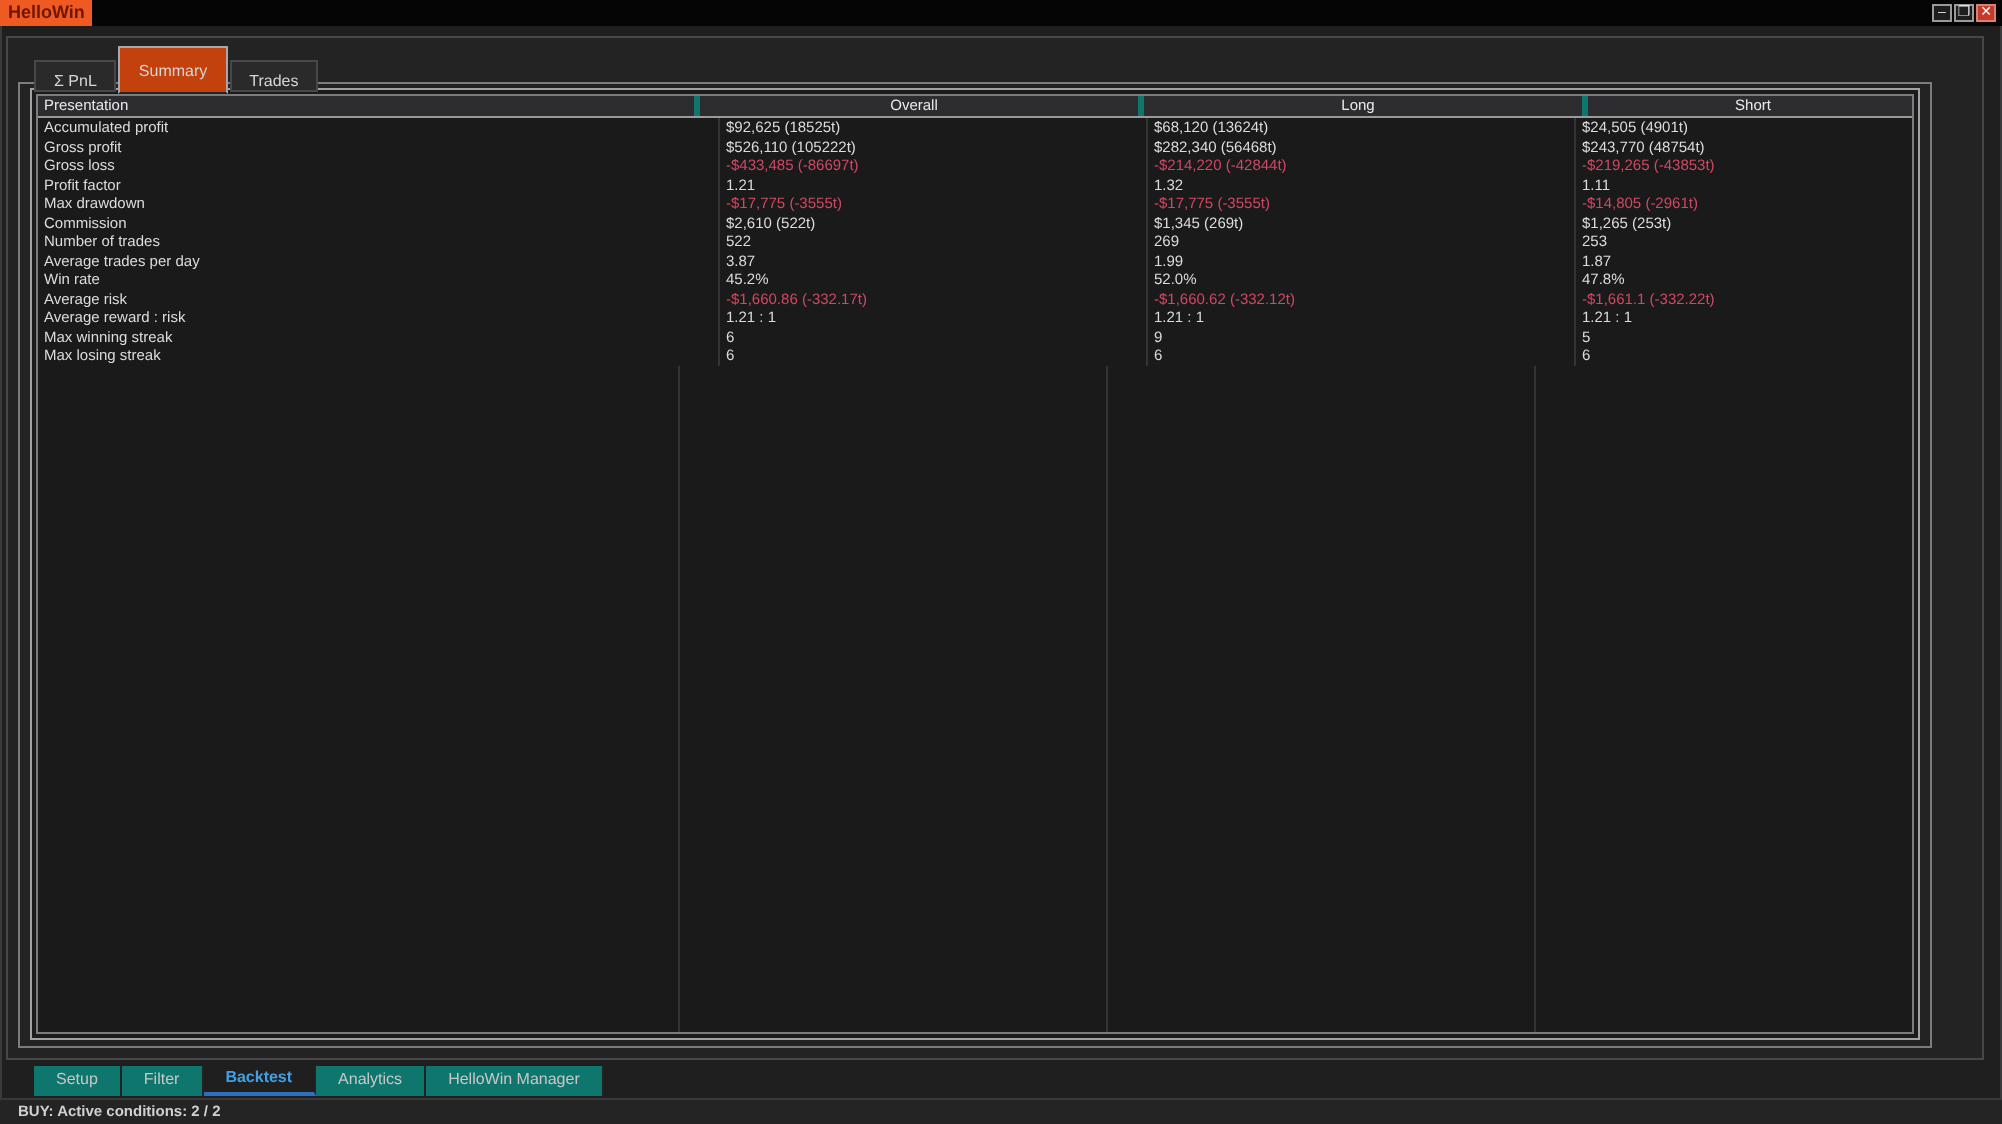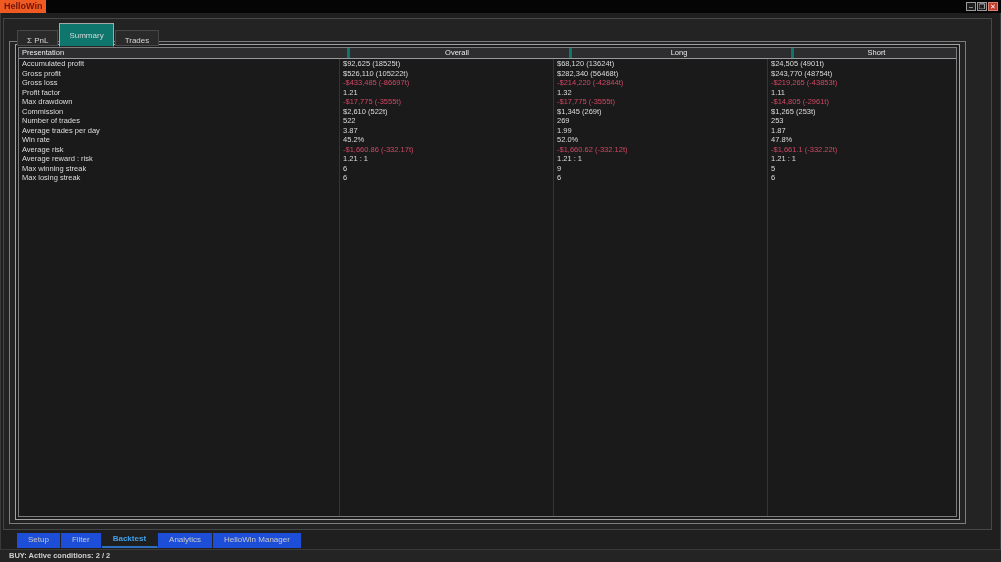--- a/index.html
+++ b/index.html
@@ -29,21 +29,21 @@
     position:absolute; left:3px; top:18px; width:989px; height:512px;
     border:1px solid #47474a; background:#232324;
   }
   
   .top-tabs { position:absolute; left:17px; top:23px; display:flex; align-items:flex-end; z-index:3; }
   .top-tab {
     height:16px; line-height:16px; padding:2px 9px; font-size:8px; color:#d6d6d6;
     background:#2a2a2b; border:1px solid #48484a; margin-right:1px; cursor:default;
   }
   .top-tab.active {
-    height:24px; line-height:19px; background:#0f766e; border:1px solid #a8a8aa;
+    height:24px; line-height:19px; background:#c2410c; border:1px solid #a8a8aa;
     border-bottom:1px solid #252526; margin-bottom:-1px; position:relative; z-index:4;text-align:center;
   }
   
   .summary-page {
     position:absolute; left:9px; top:41px; width:957px; height:483px;
     border:1px solid #7c7c7e; background:#232324; z-index:1;
   }
   .table-frame {
     position:absolute; left:15px; top:44px; width:945px; height:476px;
     border:1px solid #a2a2a4; background:#1b1b1c; padding:2px; z-index:2;
@@ -63,29 +63,29 @@
   .hdr-cell + .hdr-cell { border-left:3px solid #0f766e;text-align:center; }
   .rows-wrap { flex:1 1 auto; display:flex; flex-direction:column; }
   .data-row {
     display:grid; grid-template-columns:320px 214px 214px 1fr;
     height:9.5px; flex:0 0 auto;
   }
   .data-row .cell {
     font-size:7.5px; line-height:9.5px; padding-left:3px; color:#dcdcdc;
     white-space:nowrap; overflow:hidden;
   }
-  .data-row .cell + .cell { border-left:1px solid #343436; }
+  .data-row .cell + .cell { border-left:1px solid #343436;margin-left:20px; }
   .data-row .cell.neg { color:#d04863; }
   .fill-row { flex:1 1 auto; display:grid; grid-template-columns:320px 214px 214px 1fr; }
   .fill-row div + div { border-left:1px solid #343436; }
   
   .bottom-tabs { position:absolute; left:17px; top:533px; display:flex; z-index:2; }
   .bottom-tab {
     height:15px; line-height:14px; padding:0 11px; font-size:8px; color:#c8c8c8;
-    background:#1d4ed8; border-right:1px solid #222224; cursor:default;
+    background:#0f766e; border-right:1px solid #222224; cursor:default;
   }
   .bottom-tab.active {
     background:#1f1f20; color:#41a0e6; font-weight:bold;
     border-bottom:2px solid #2f6fc0; line-height:12px;
   }
   
   .statusbar {
     position:absolute; left:0; bottom:0; width:1001px; height:13px;
     background:#242425; border-top:1px solid #39393b;
   }

